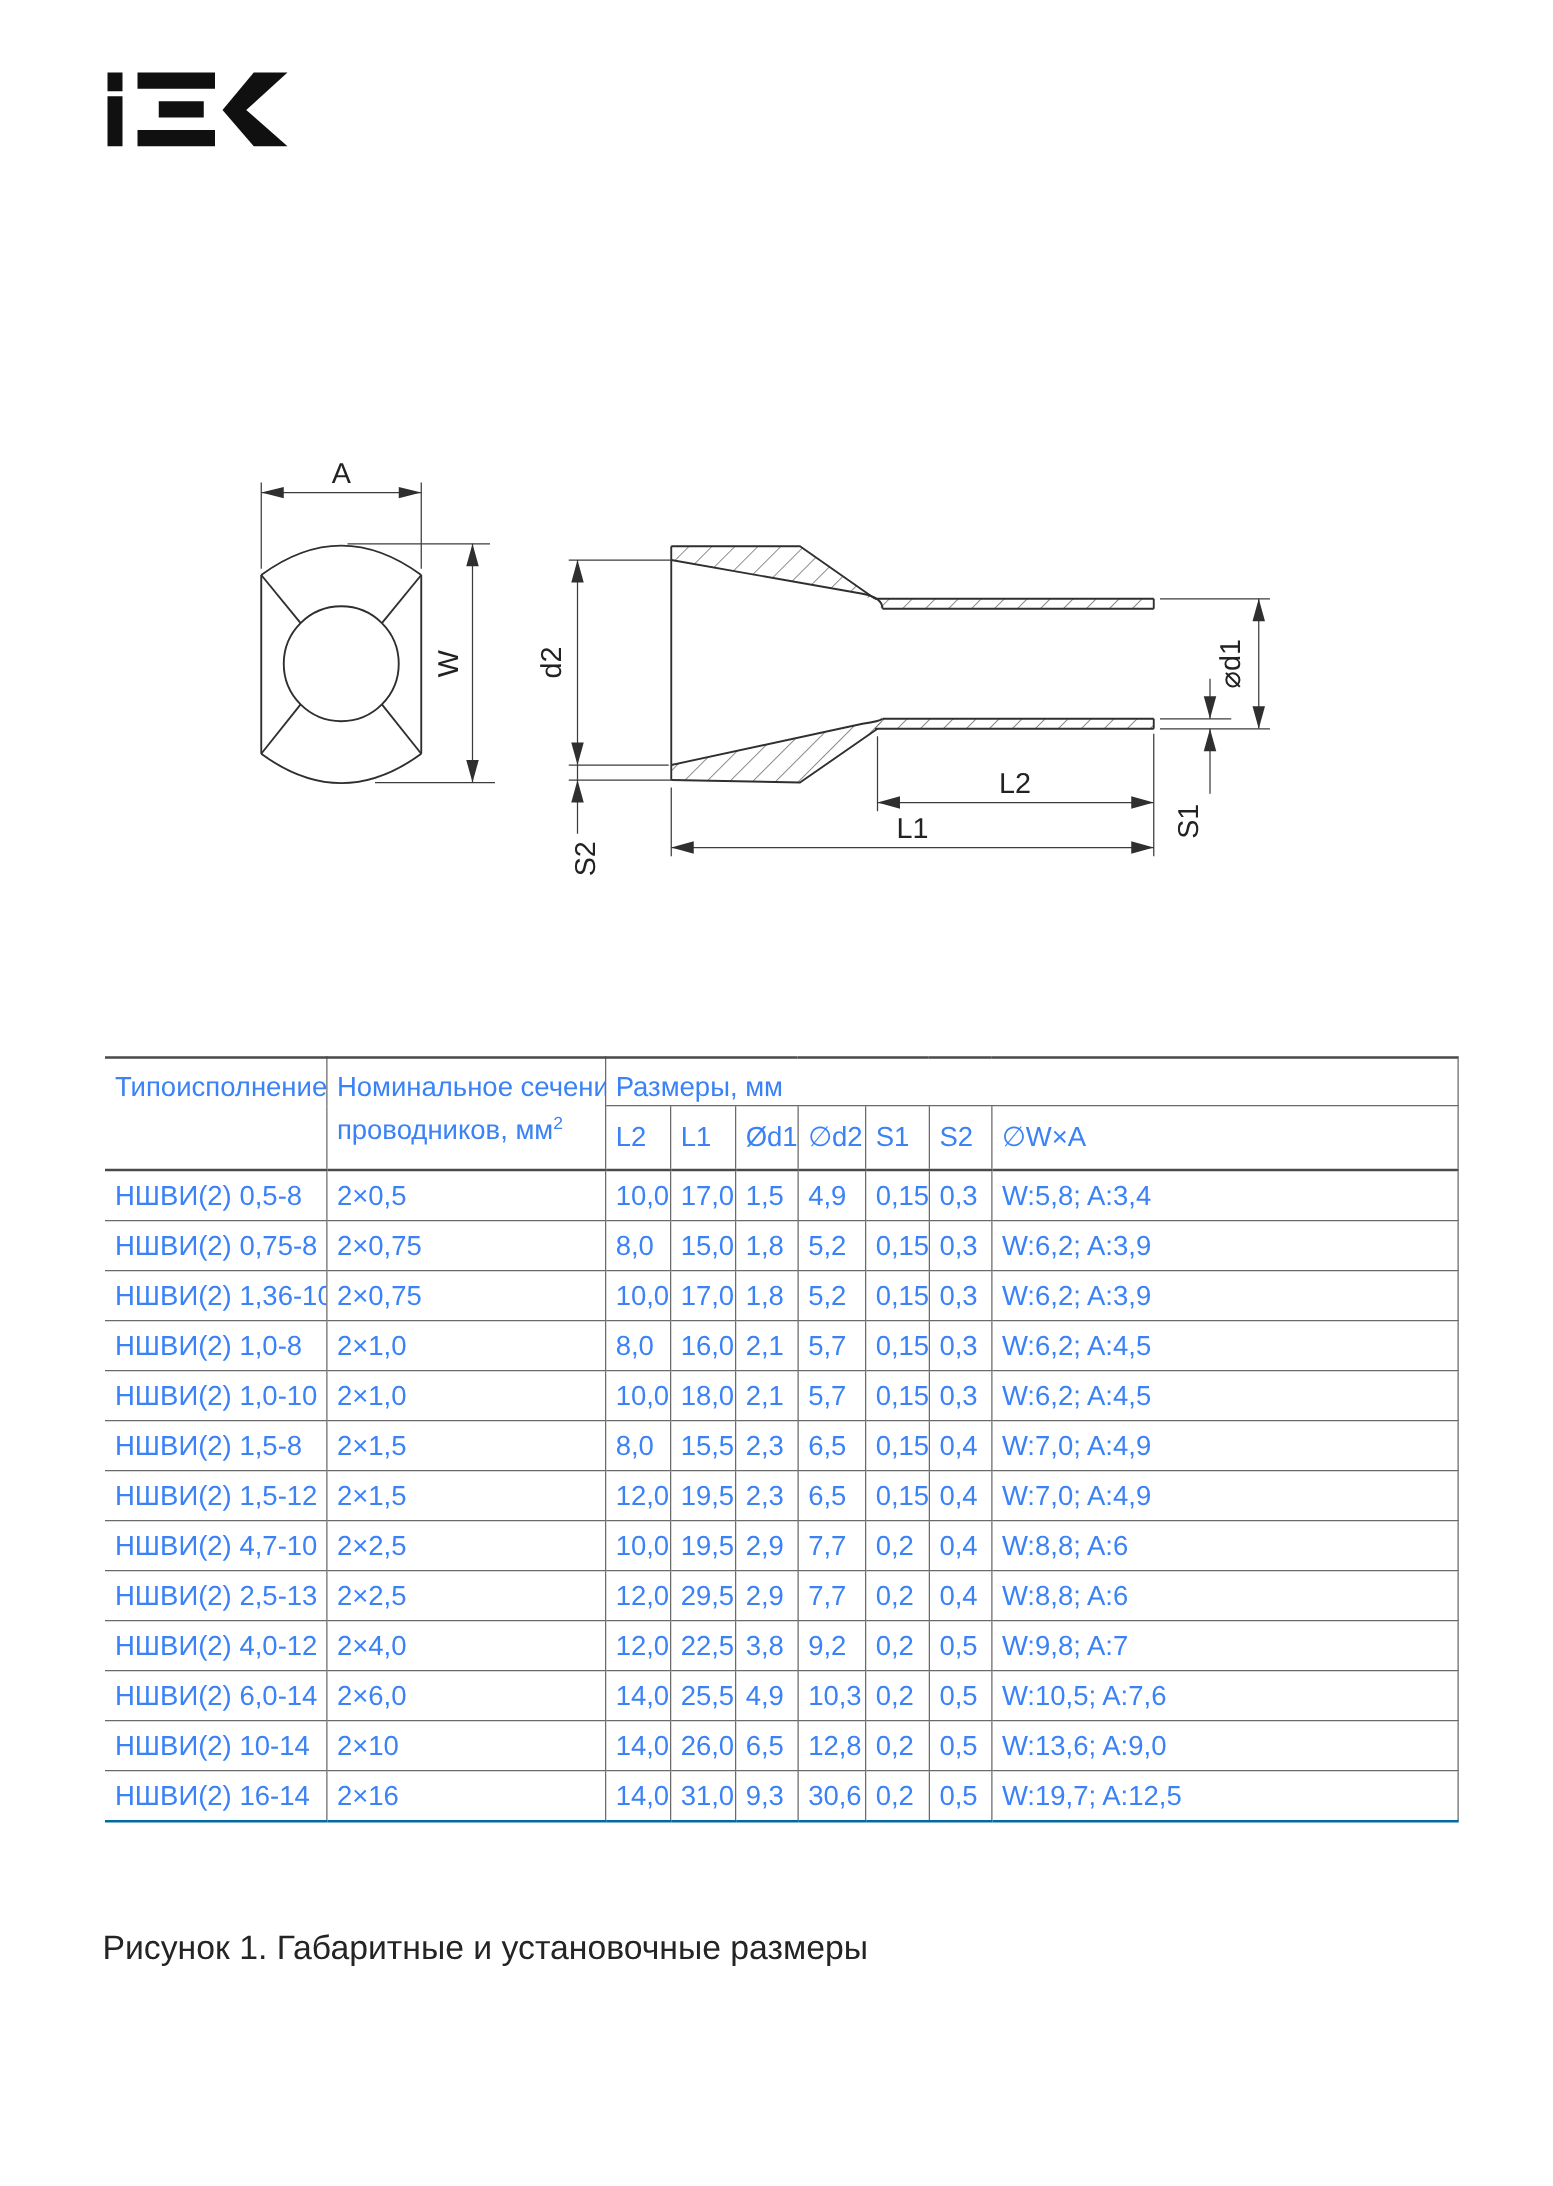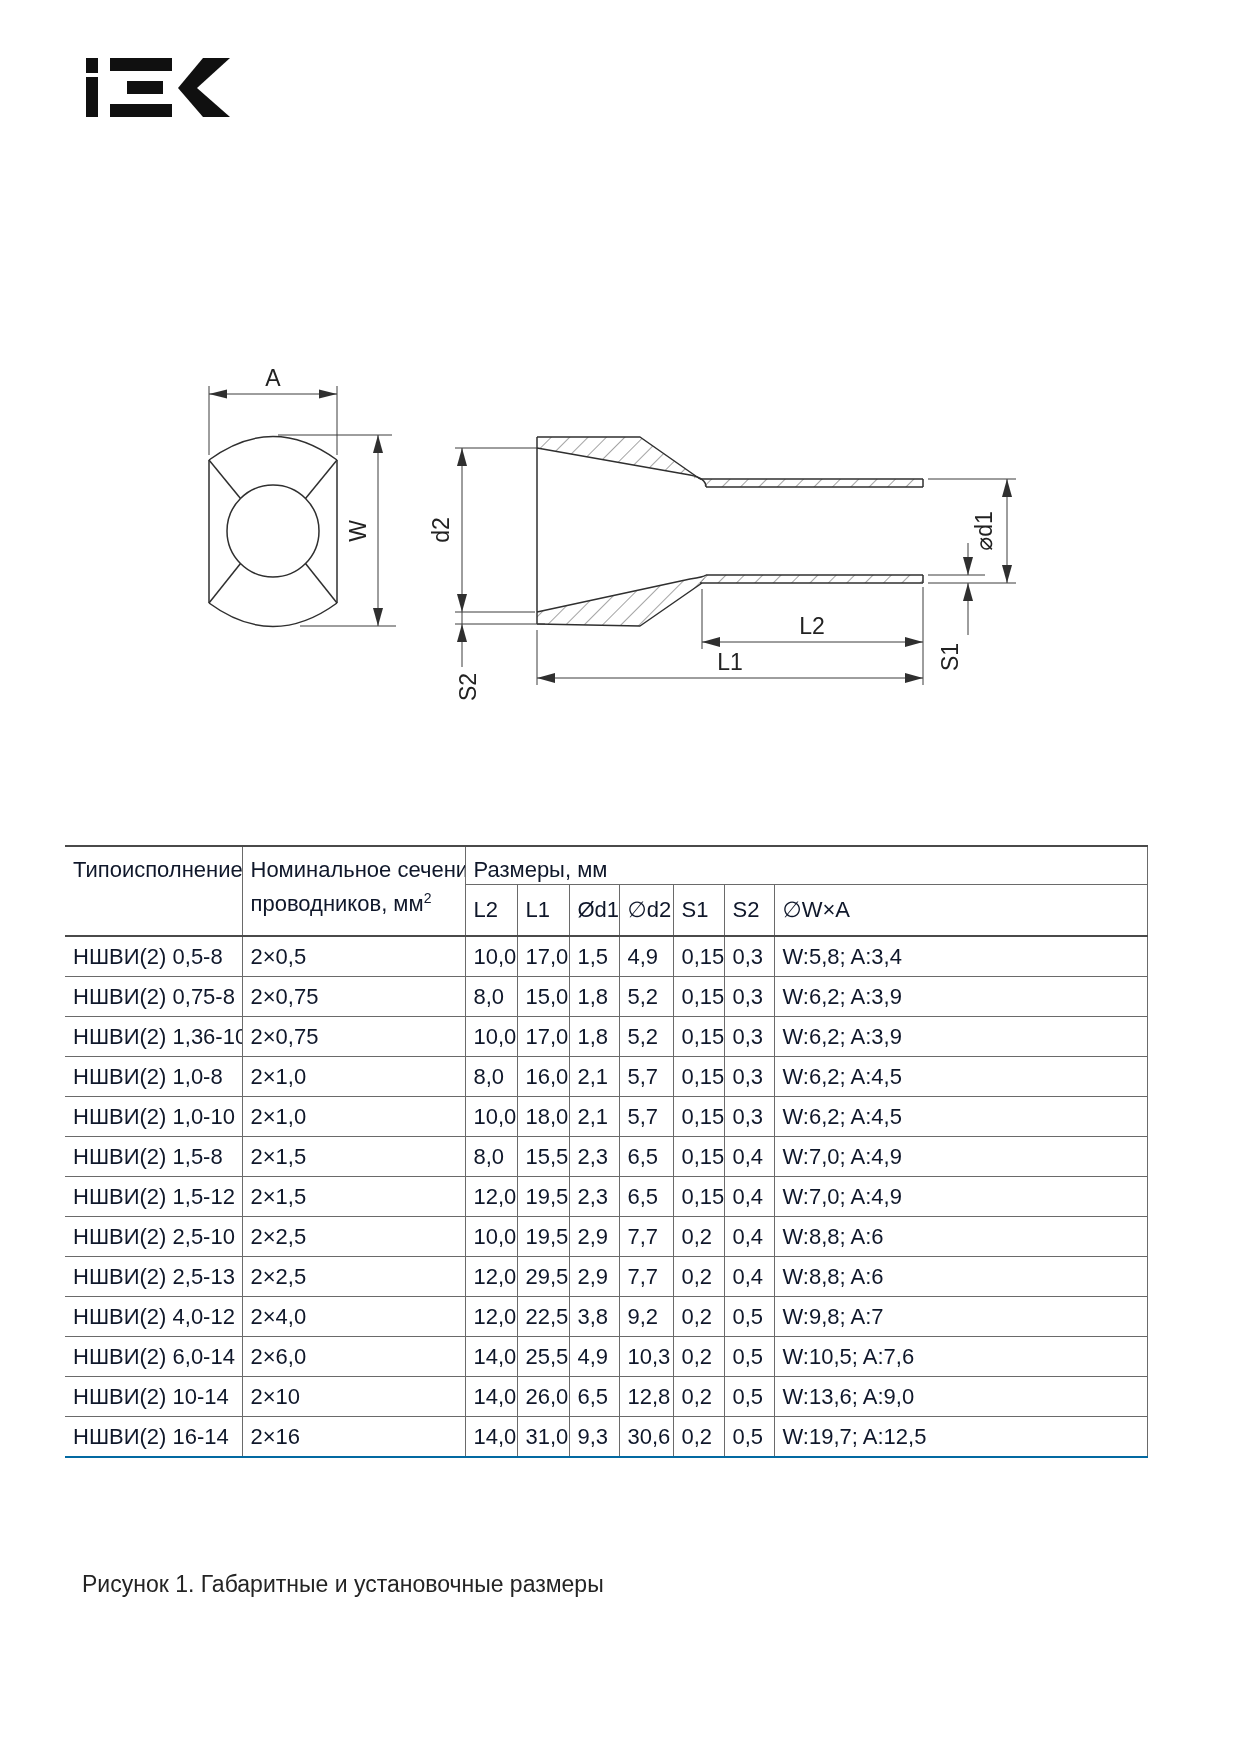--- a/index.html
+++ b/index.html
@@ -4,33 +4,33 @@
 <style>
   html,body{margin:0;padding:0;background:#fff;}
   #page{position:relative;width:1242px;height:1749px;background:#ffffff;
         font-family:"Liberation Sans",sans-serif;color:#1c1c1c;overflow:hidden;}
   #logo{position:absolute;left:85px;top:55px;}
   #drawing{position:absolute;left:150px;top:330px;}
   .objline{stroke:#2f2f2f;stroke-width:1.5;fill:none;stroke-linejoin:round;}
   .dimline{stroke:#3c3c3c;stroke-width:1;fill:none;}
   .arrow{fill:#2f2f2f;stroke:none;}
   .dimtext{fill:#222;font-family:"Liberation Sans",sans-serif;font-size:23px;}
-  #spec-table{position:absolute;left:65px;top:845px;width:1082px;border-collapse:collapse;
-              table-layout:fixed;font-size:22px;color:#0f172a;}
+  #spec-table{position:absolute;left:84px;top:845px;width:1082px;border-collapse:collapse;
+              table-layout:fixed;font-size:22px;color:#3b82f6;}
   #spec-table{border-top:2px solid #4a4a4a;}
   #spec-table th,#spec-table td{border-right:1px solid #6a6a6a;border-bottom:1px solid #6a6a6a;
               font-weight:normal;text-align:left;padding:0 0 0 8px;white-space:nowrap;
               overflow:hidden;}
   #spec-table thead th{vertical-align:top;padding-top:9px;line-height:28px;}
   #spec-table thead tr.sub th{vertical-align:middle;padding-top:0;height:50px;}
   #spec-table thead th.span2{border-bottom:2px solid #4a4a4a;}
   #spec-table thead tr.sub th{border-bottom:2px solid #4a4a4a;}
   #spec-table tbody td{height:39px;vertical-align:middle;}
   #spec-table tbody tr:last-child td{border-bottom:2px solid #0369a1;}
-  #caption{position:absolute;left:82px;top:1543px;font-size:23px;color:#242424;margin-top:28px;}
+  #caption{position:absolute;left:82px;top:1543px;font-size:27px;color:#242424;}
   sup{font-size:14px;}
 </style>
 </head>
 <body>
 
 <div id="page">
 
   <svg id="logo" width="146" height="64" viewBox="85 55 146 64" aria-label="IEK">
     <g fill="#101010">
       <rect x="86" y="58" width="12" height="15"></rect>
@@ -237,21 +237,21 @@
           <td>2×1,5</td>
           <td>12,0</td>
           <td>19,5</td>
           <td>2,3</td>
           <td>6,5</td>
           <td>0,15</td>
           <td>0,4</td>
           <td>W:7,0; A:4,9</td>
         </tr>
         <tr>
-          <td>НШВИ(2) 2,5-10</td>
+          <td>НШВИ(2) 4,7-10</td>
           <td>2×2,5</td>
           <td>10,0</td>
           <td>19,5</td>
           <td>2,9</td>
           <td>7,7</td>
           <td>0,2</td>
           <td>0,4</td>
           <td>W:8,8; A:6</td>
         </tr>
         <tr>

